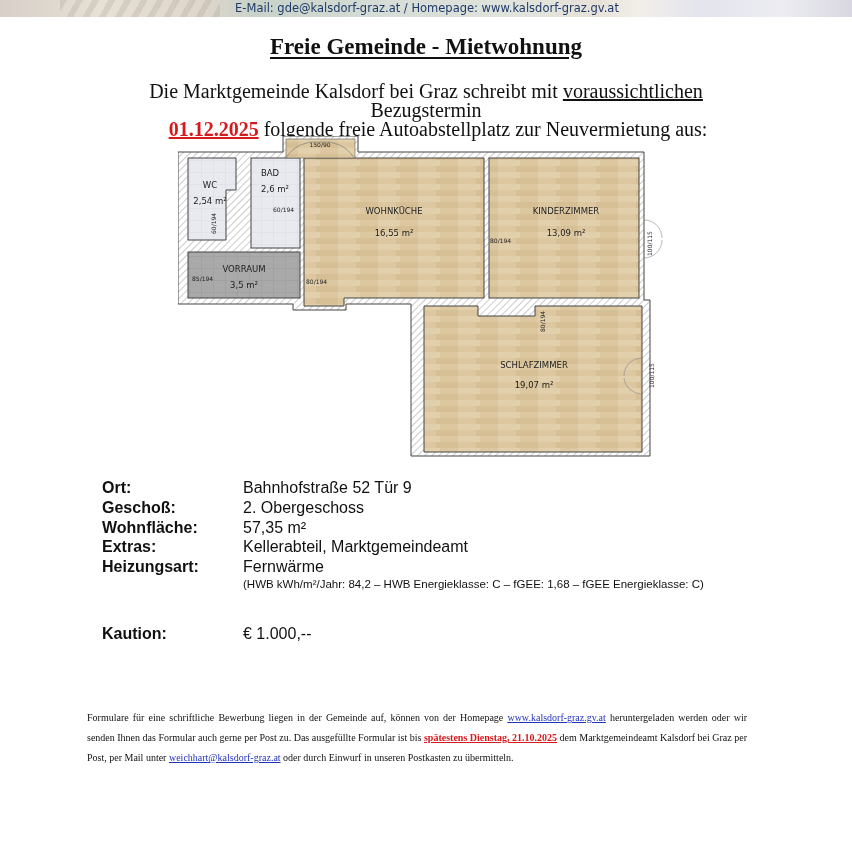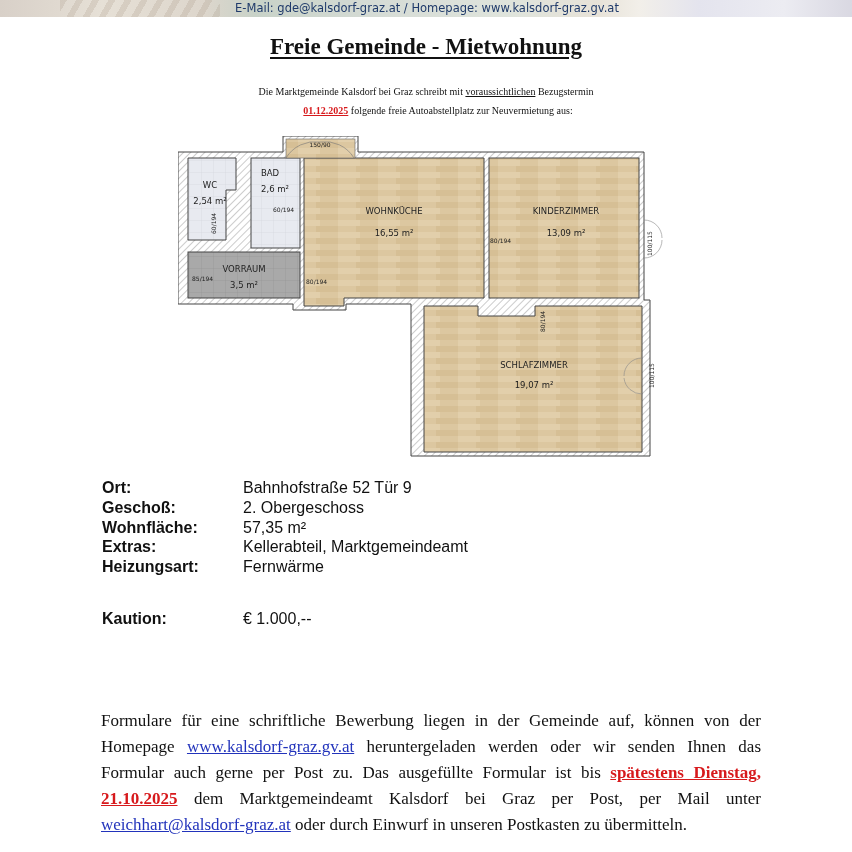--- a/index.html
+++ b/index.html
@@ -21,41 +21,41 @@
     text-align: center; font-family: "DejaVu Sans", sans-serif; font-size: 11.5px;
     color: #1f3a6a; line-height: 16px; padding-left: 2px;
   }
   .title {
     position: absolute; left: 0; right: 0; top: 34px; text-align: center;
     font-weight: bold; font-size: 23px; text-decoration: underline;
     text-underline-offset: 3px;
   }
   .intro {
     position: absolute; left: 100px; width: 652px; top: 82px; text-align: center;
-    font-size: 10px; line-height: 19px; font-family: Liberation Serif, serif;
+    font-size: 20px; line-height: 19px; font-family: Liberation Serif, serif;
   }
   .u { text-decoration: underline; }
   .red-date { color: #d7191c; font-weight: bold; text-decoration: underline; margin-left: 24px; }
   .plan {
     position: absolute; left: 178px; top: 136px; width: 500px; height: 326px;
   }
   .plan svg { display: block; }
   .facts {
     position: absolute; left: 102px; top: 478px; width: 680px;
     font-family: "Liberation Sans", sans-serif;
   }
   .fact-row { display: flex; font-size: 16px; line-height: 19.8px; }
   .fact-label { width: 141px; font-weight: bold; }
   .fact-value { flex: 1; }
   .fact-note { margin-left: 141px; font-size: 11.5px; line-height: 15px; }
   .fact-gap { height: 13px; }
   .fact-gap2 { height: 19px; }
   .body-text {
-    position: absolute; left: 101px; width: 660px; top: 708px;
-    font-size: 17px; line-height: 26px; text-align: justify;
+    position: absolute; left: 87px; width: 660px; top: 708px;
+    font-size: 10px; line-height: 20px; text-align: justify;
   }
   .link { color: #2233bb; text-decoration: underline; }
   .deadline { color: #d7191c; font-weight: bold; text-decoration: underline; }
 </style>
 </head>
 <body>
 
 <div class="header-strip">
   <div class="crest"></div>
   <div class="header-contact">E-Mail: gde@kalsdorf-graz.at / Homepage: www.kalsdorf-graz.gv.at</div>
@@ -154,20 +154,21 @@
     <span class="fact-value">57,35 m²</span>
   </div>
   <div class="fact-row">
     <span class="fact-label">Extras:</span>
     <span class="fact-value">Kellerabteil, Marktgemeindeamt</span>
   </div>
   <div class="fact-row">
     <span class="fact-label">Heizungsart:</span>
     <span class="fact-value">Fernwärme</span>
   </div>
+  <div class="fact-note">(HWB kWh/m²/Jahr: 84,2 – HWB Energieklasse: C – fGEE: 1,68 – fGEE Energieklasse: C)</div>
   <div class="fact-gap"></div>
   <div class="fact-gap2"></div>
   <div class="fact-row">
     <span class="fact-label">Kaution:</span>
     <span class="fact-value">€ 1.000,--</span>
   </div>
 </div>
 
 <div class="body-text"><span>Formulare für eine schriftliche Bewerbung liegen in der Gemeinde auf, können von der Homepage </span><a class="link">www.kalsdorf-graz.gv.at</a><span> heruntergeladen werden oder wir senden Ihnen das Formular auch gerne per Post zu. Das ausgefüllte Formular ist bis </span><span class="deadline">spätestens Dienstag, 21.10.2025</span><span> dem Marktgemeindeamt Kalsdorf bei Graz per Post, per Mail unter </span><a class="link">weichhart@kalsdorf-graz.at</a><span> oder durch Einwurf in unseren Postkasten zu übermitteln.</span></div>
 

